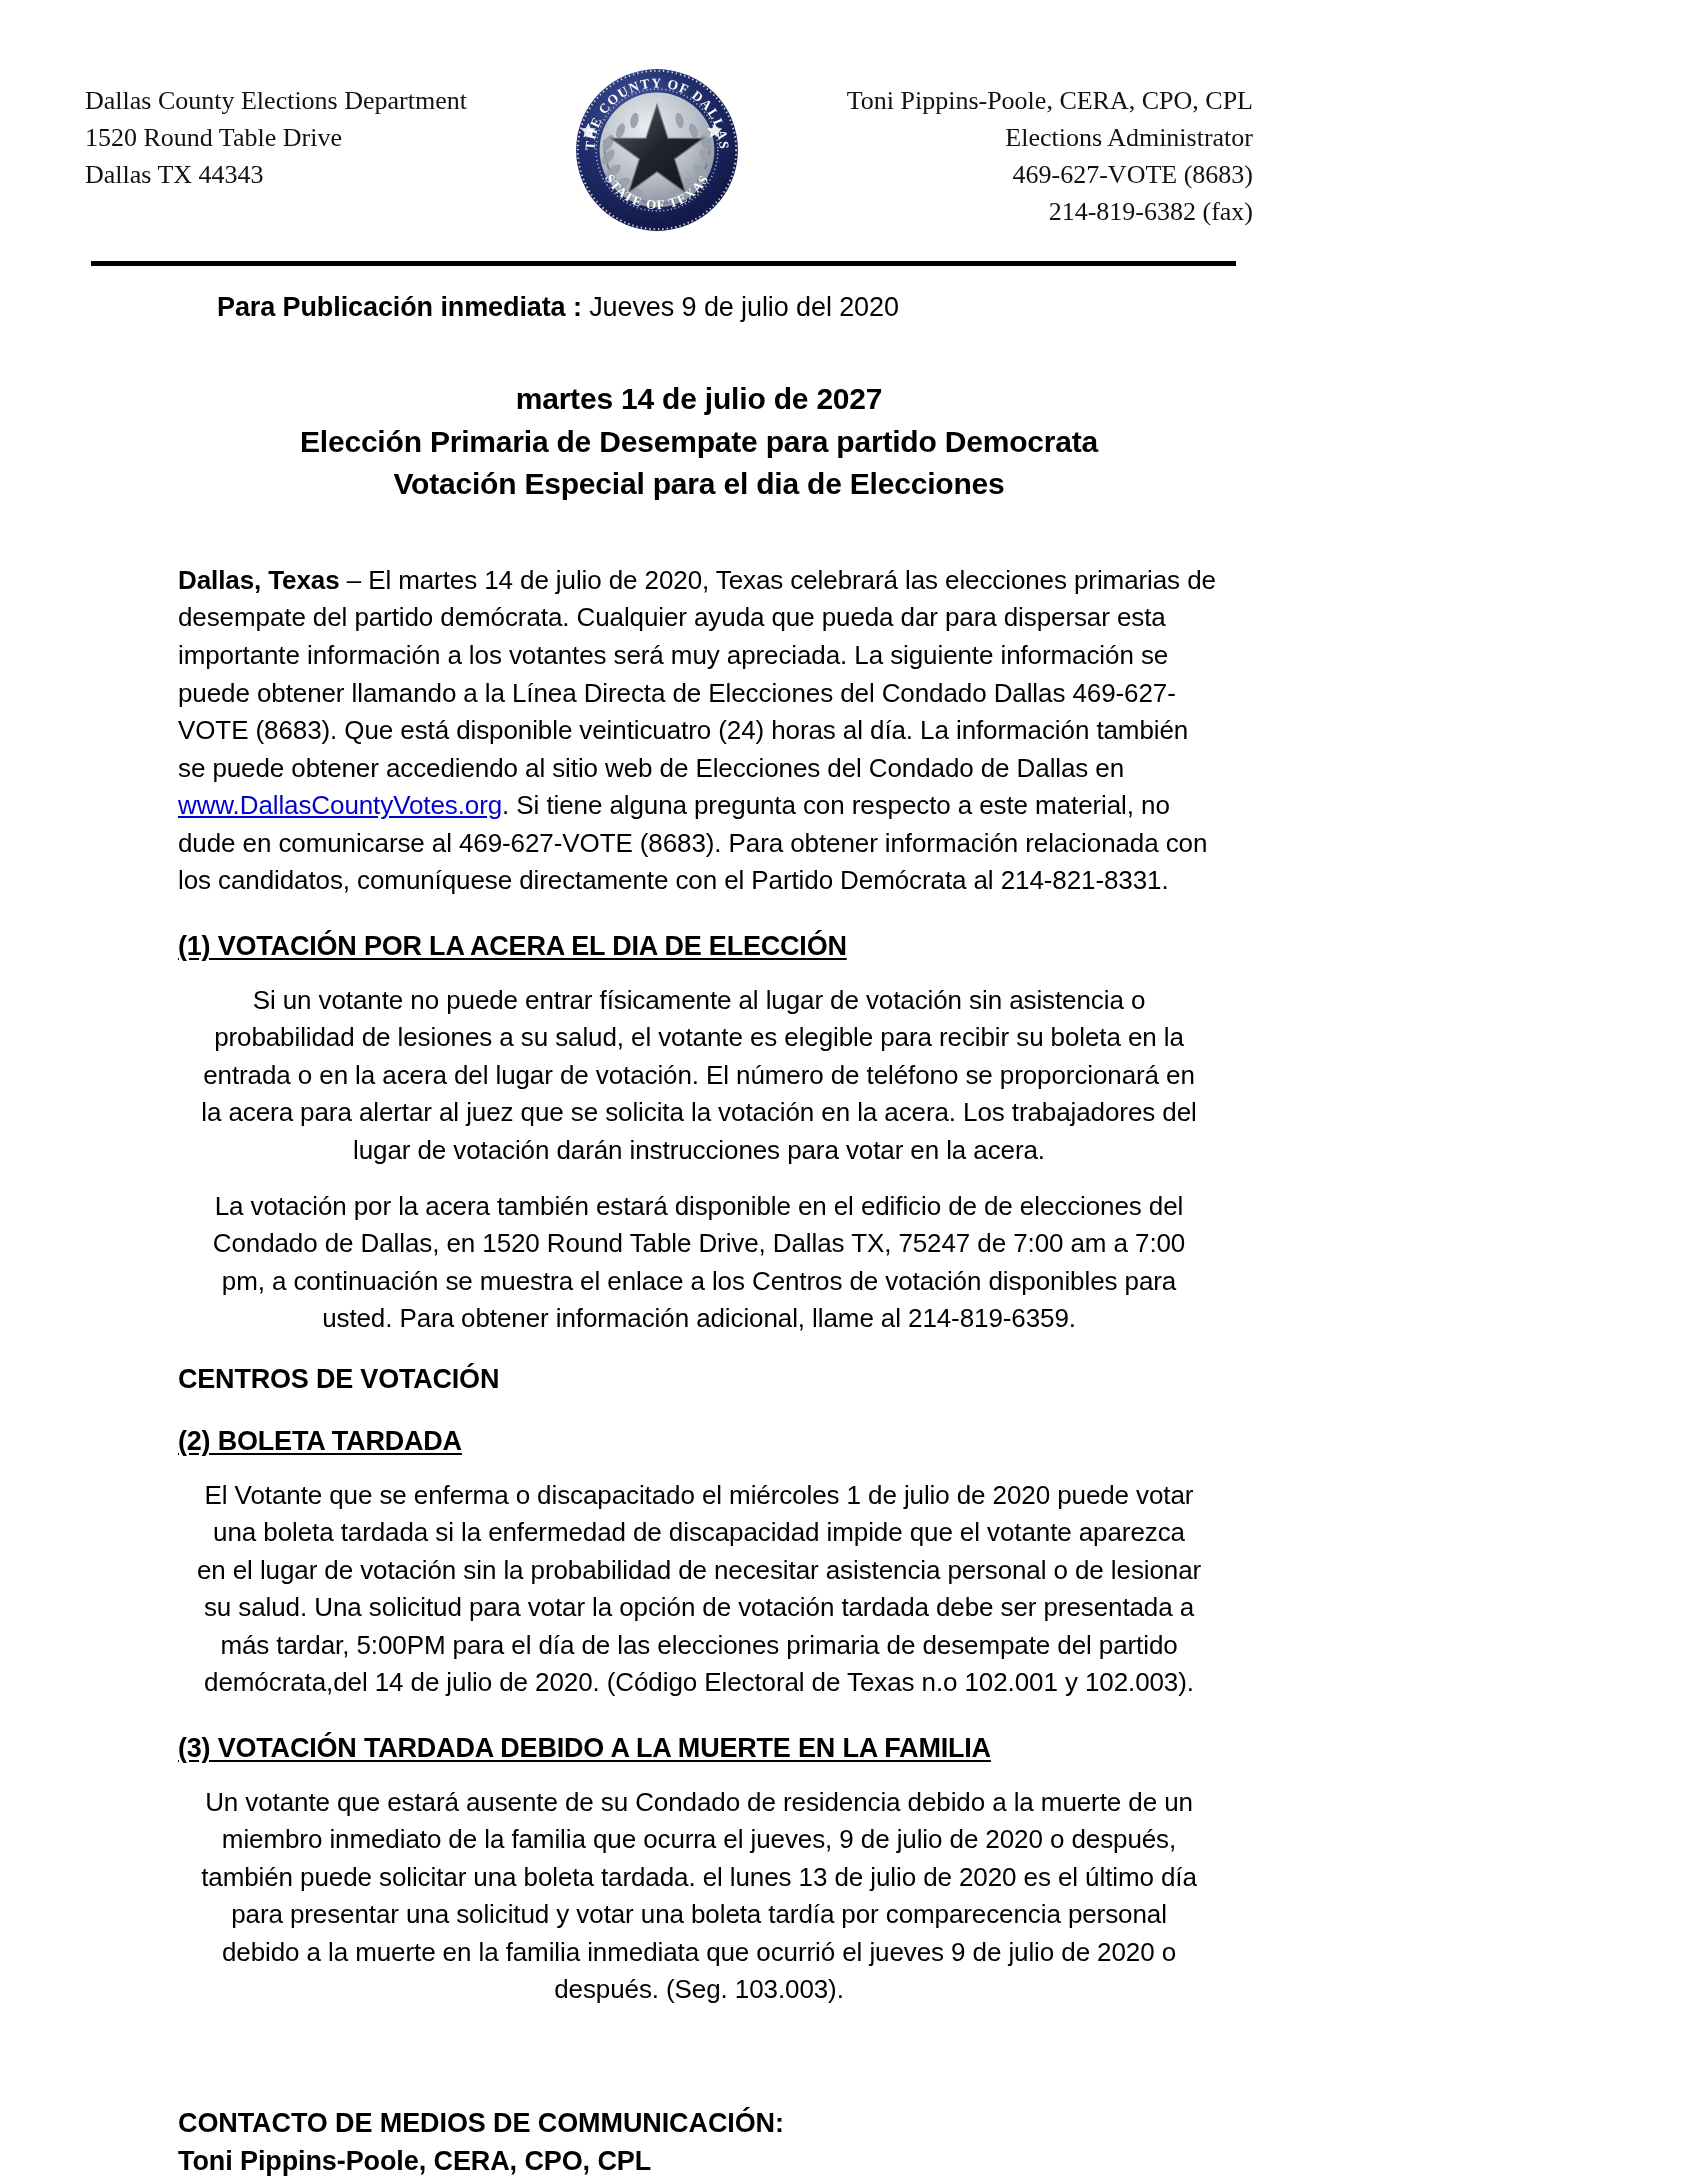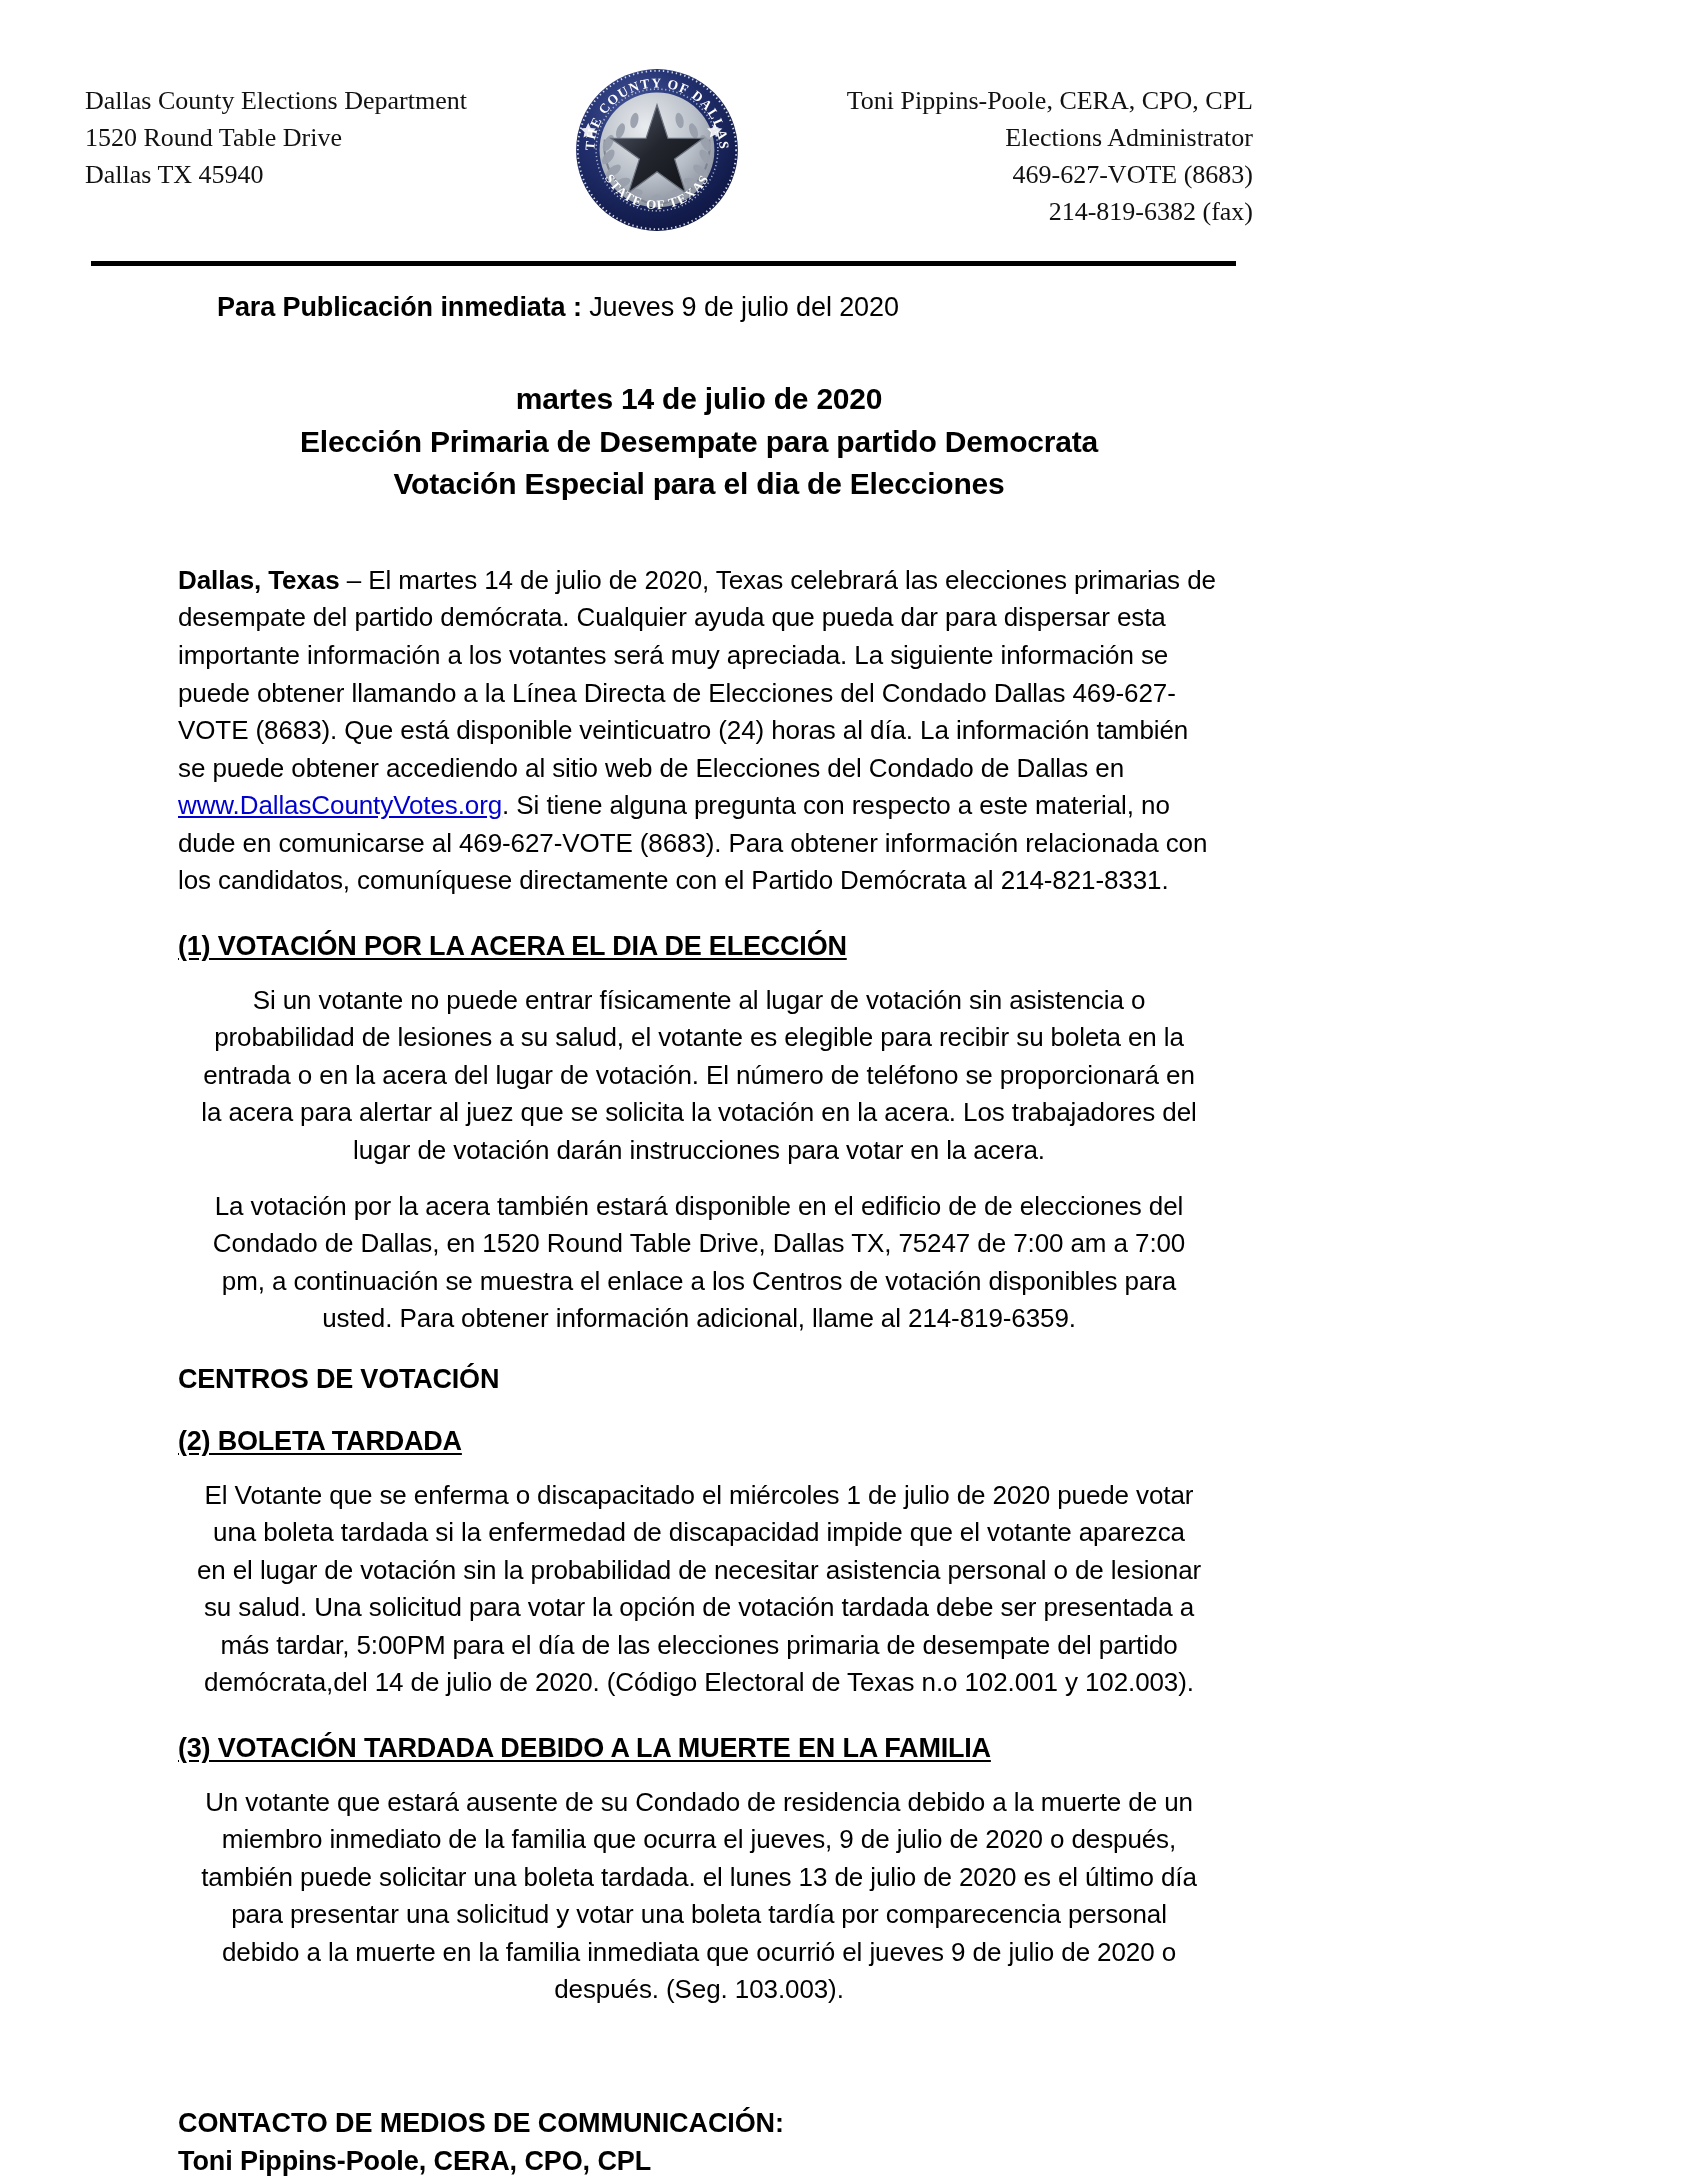--- a/index.html
+++ b/index.html
@@ -156,21 +156,21 @@
 </head>
 <body>
 
 <div class="page">
 
   <div class="letterhead">
 
     <div class="lh-left">
       <div>Dallas County Elections Department</div>
       <div>1520  Round Table Drive</div>
-      <div>Dallas TX 45940</div>
+      <div>Dallas TX 44343</div>
     </div>
 
     <div class="lh-center">
       <svg class="seal" width="174" height="174" viewBox="0 0 200 200">
         <defs>
           <radialGradient id="ringGrad" cx="38%" cy="28%" r="78%">
             <stop offset="0%" stop-color="#48589c"></stop>
             <stop offset="45%" stop-color="#22306f"></stop>
             <stop offset="100%" stop-color="#0d1540"></stop>
           </radialGradient>
@@ -242,21 +242,21 @@
     <div class="divider"></div>
   </div>
 
   <div class="content">
 
     <div class="release-line">
       <span class="rl-bold">Para Publicación inmediata : </span><span>Jueves 9 de julio del 2020</span>
     </div>
 
     <div class="doc-title">
-      <div>martes 14 de julio de 2020</div>
+      <div>martes 14 de julio de 2027</div>
       <div>Elección Primaria de Desempate para partido Democrata</div>
       <div>Votación Especial para el dia de Elecciones</div>
     </div>
 
     <div class="lead-para">
       <b>Dallas, Texas</b><span> – El martes 14 de julio de 2020, Texas celebrará las elecciones primarias de desempate del partido demócrata. Cualquier ayuda que pueda dar para dispersar esta importante información a los votantes será muy apreciada. La siguiente información se puede obtener llamando a la Línea Directa de Elecciones del Condado Dallas 469-627-VOTE (8683). Que está disponible veinticuatro (24) horas al día. La información también se puede obtener accediendo al sitio web de Elecciones del Condado de Dallas en </span><a class="link-blue" href="#">www.DallasCountyVotes.org</a><span>. Si tiene alguna pregunta con respecto a este material, no dude en comunicarse al 469-627-VOTE (8683). Para obtener información relacionada con los candidatos, comuníquese directamente con el Partido Demócrata al 214-821-8331.</span>
     </div>
 
     <div class="section">
       <div class="section-heading">(1) VOTACIÓN POR LA ACERA EL DIA DE ELECCIÓN</div>

